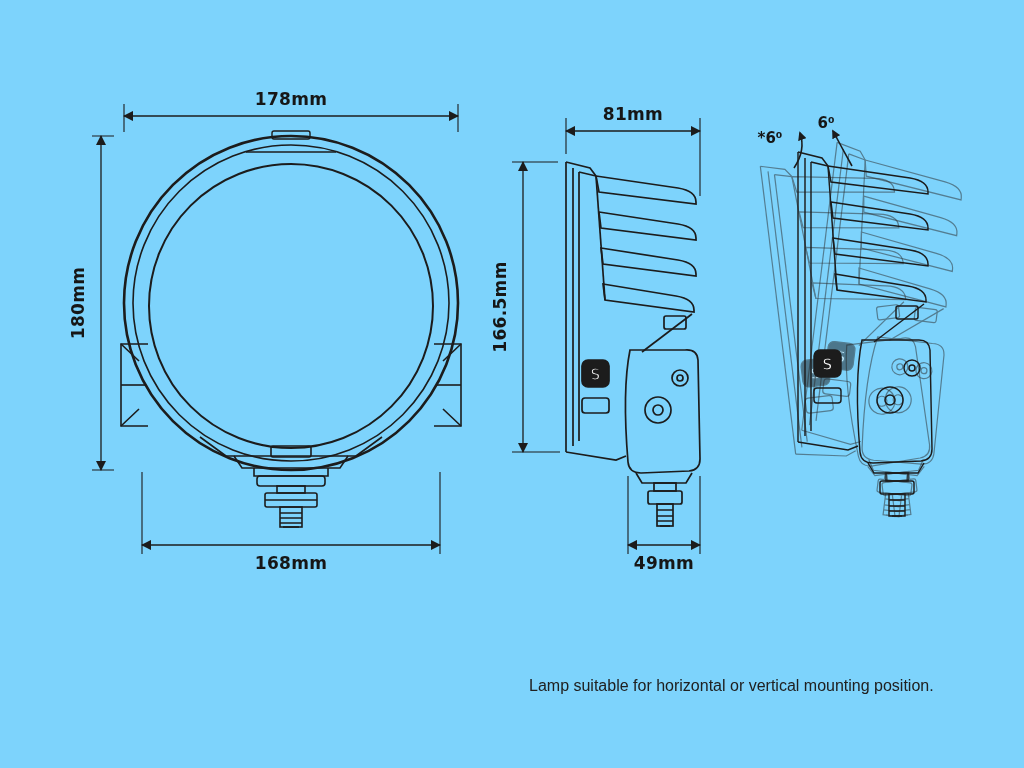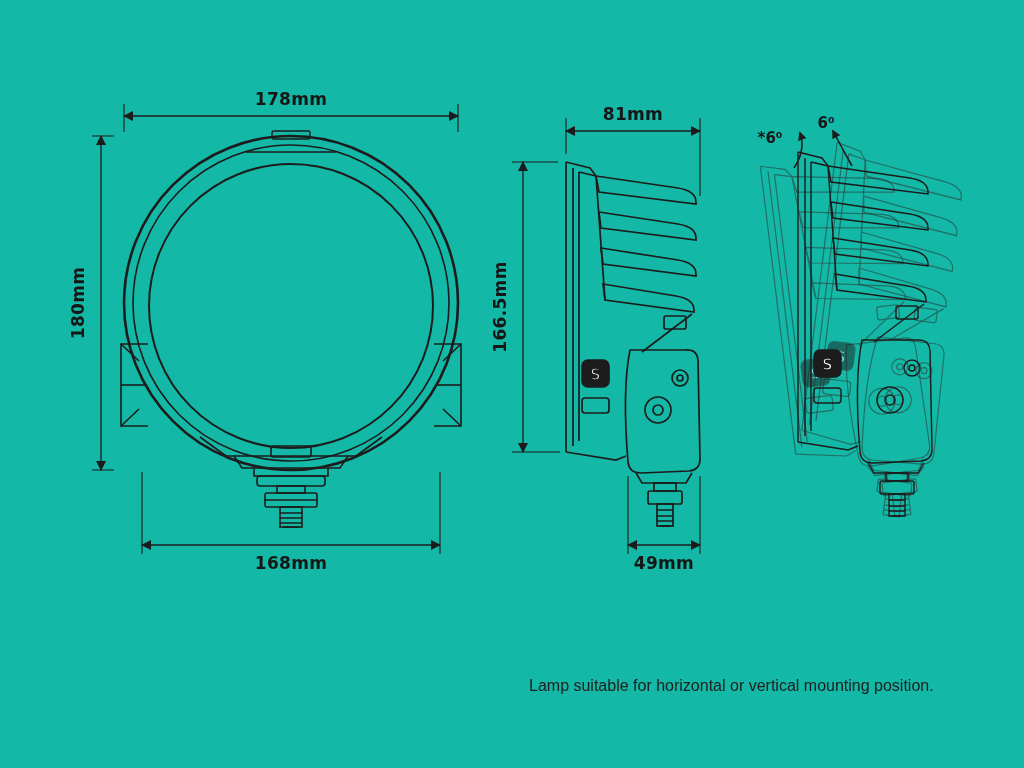--- a/index.html
+++ b/index.html
@@ -1,16 +1,16 @@
 <!DOCTYPE html>
 <html><head>
 <meta charset="utf-8">
 <style>
   html,body{margin:0;padding:0;background:#ffffff;}
-  .stage{position:relative;width:1024px;height:768px;background:#14b8a6;overflow:hidden;
+  .stage{position:relative;width:1024px;height:768px;background:#7dd3fc;overflow:hidden;
          font-family:"DejaVu Sans",sans-serif;}
   svg{display:block;}
   .outline{fill:none;stroke:#1c1c1c;}
   .w26{stroke-width:2.6;} .w20{stroke-width:2;} .w16{stroke-width:1.6;} .w14{stroke-width:1.4;}
   .dim{fill:none;stroke:#1c1c1c;stroke-width:1.3;}
   .ext{fill:none;stroke:#1c1c1c;stroke-width:1.1;}
   .dim-label{font:700 17px "DejaVu Sans",sans-serif;fill:#161616;letter-spacing:.3px;}
   .tilt-label{font:700 15px "DejaVu Sans",sans-serif;fill:#161616;}
   .caption-text{font:400 16px "Liberation Sans",sans-serif;fill:#202020;}
   .logo-letter{font:700 15px "DejaVu Sans",sans-serif;fill:#ffffff;}

